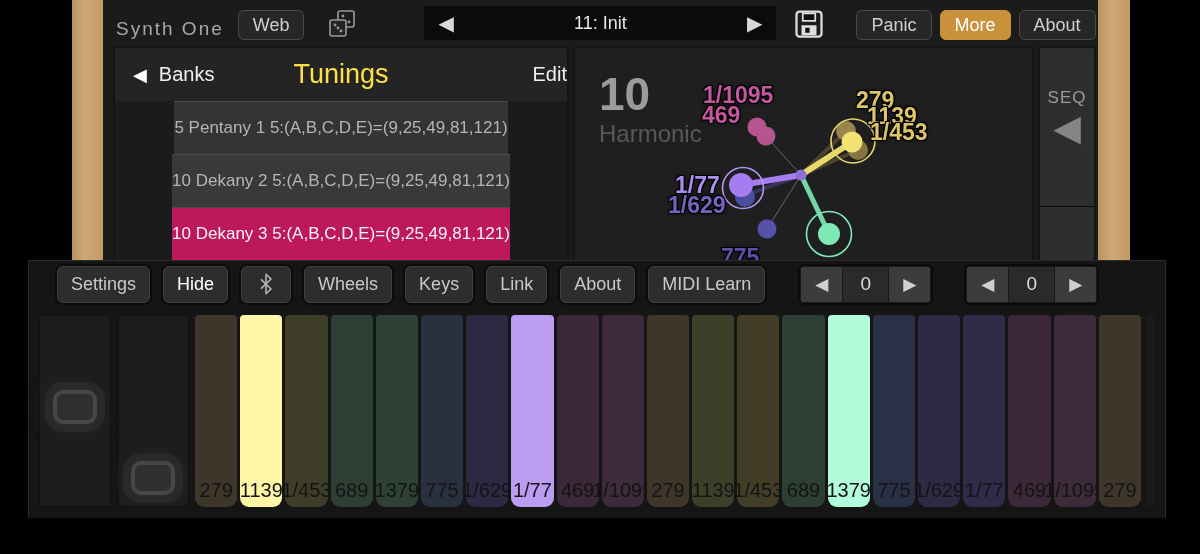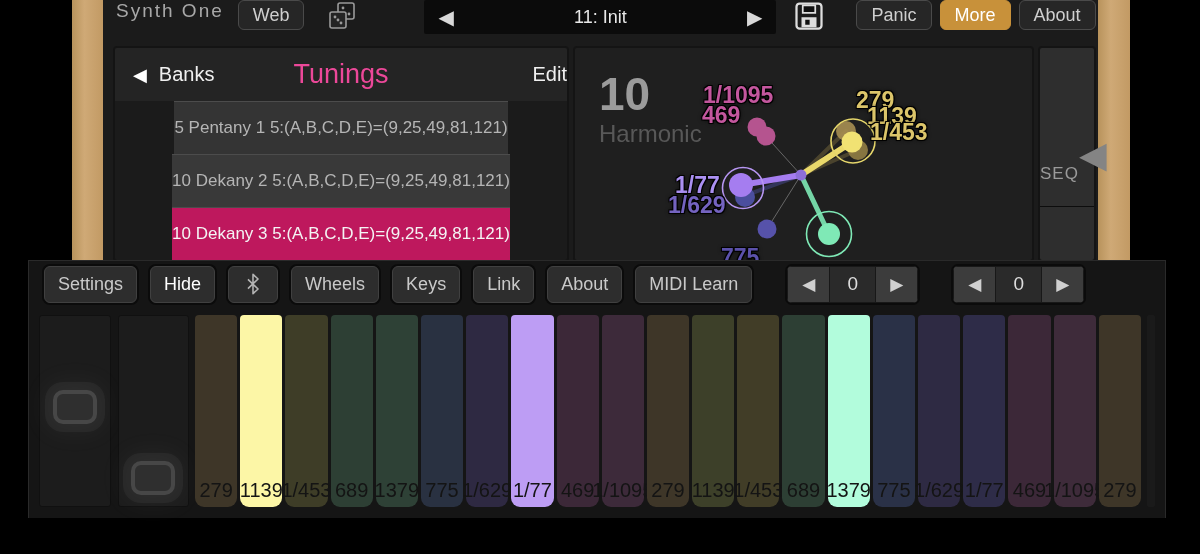--- a/index.html
+++ b/index.html
@@ -8,67 +8,67 @@
 
   
   .wood{position:absolute;top:0;height:260px;background:linear-gradient(90deg,#b8935c,#cfa976 40%,#c29a64);}
   .wood-left{left:72px;width:31px;}
   .wood-right{left:1098px;width:32px;}
 
   
   .synth-body{position:absolute;left:103px;top:0;width:995px;height:260px;background:#1b1b1b;}
 
   
-  .top-bar{position:relative;height:40px;display:flex;align-items:flex-start;padding-left:13px;}
+  .top-bar{position:relative;height:40px;display:flex;align-items:flex-end;padding-left:13px;}
   .app-title{color:#a8a8a8;font-size:19px;letter-spacing:2px;}
   .btn{height:30px;display:flex;align-items:center;justify-content:center;padding:0 14px;
        background:#262626;border:1.5px solid #4a4a4a;border-radius:6px;color:#cfcfcf;font-size:18px;}
   .web-btn{margin-left:14px;}
   .dice{margin-left:20px;width:38px;height:32px;display:flex;align-items:center;justify-content:center;}
   .preset-nav{margin-left:62px;width:352px;height:34px;background:#0b0b0b;display:flex;align-items:center;border-radius:2px;padding:0 14px;}
   .nav-arrow{color:#d8d8d8;font-size:20px;line-height:1;cursor:default;}
   .preset-name{flex:1;text-align:center;color:#e8e8e8;font-size:18px;}
   .save-btn{margin-left:16px;width:34px;height:32px;display:flex;align-items:center;justify-content:center;}
   .panic-btn{margin-left:30px;}
   .more-btn{margin-left:8px;background:#c8913a;border-color:#c8913a;color:#fff;}
   .about-btn{margin-left:8px;}
 
   
   .mid{position:relative;height:220px;}
   .tunings{position:absolute;left:12px;top:8px;width:452px;height:212px;display:flex;flex-direction:column;
            box-shadow:0 0 0 2px #141414;border-radius:2px;overflow:hidden;}
   .t-header{position:relative;height:53px;background:#242424;display:flex;align-items:center;flex:none;}
   .t-back{display:flex;align-items:center;gap:12px;padding-left:18px;color:#f0f0f0;font-size:20px;}
   .t-back .tri{font-size:18px;color:#fff;}
-  .t-title{position:absolute;left:0;right:0;text-align:center;color:#ec4899;font-size:27px;pointer-events:none;}
+  .t-title{position:absolute;left:0;right:0;text-align:center;color:#fde047;font-size:27px;pointer-events:none;}
   .t-edit{margin-left:auto;color:#f0f0f0;font-size:20px;}
   .t-list{flex:1;display:flex;flex-direction:column;align-items:center;}
   .tuning-row{flex:1;display:flex;align-items:center;justify-content:center;font-size:17px;color:#b5b5b5;
               background:#343434;border-top:1px solid #4c4c4c;}
   .tuning-row:nth-child(2){background:#393939;}
   .tuning-row.selected{background:#be185d;color:#f4f4f4;}
 
   .viz{position:absolute;left:472px;top:8px;width:457px;height:212px;background:#1f1f1f;
        box-shadow:0 0 0 2px #141414;border-radius:2px;overflow:hidden;}
   .viz-count{position:absolute;left:24px;top:23px;font-size:46px;font-weight:600;color:#9b9b9b;line-height:1;}
   .viz-sub{position:absolute;left:24px;top:72px;font-size:24px;color:#585858;}
   .viz svg{position:absolute;left:0;top:0;}
   .viz-label{position:absolute;font-weight:bold;white-space:nowrap;line-height:1;
              text-shadow:1px 1px 0 #000,-1px -1px 0 #000,1px -1px 0 #000,-1px 1px 0 #000,0 0 4px #000;}
 
   .seq-strip{position:absolute;left:937px;top:8px;width:54px;height:212px;background:#2e2e2e;
-             box-shadow:0 0 0 2px #141414;border-radius:2px;display:flex;align-items:center;}
+             box-shadow:0 0 0 2px #141414;border-radius:2px;display:flex;flex-direction:column;align-items:center;}
   .seq-label{margin-top:40px;color:#9a9a9a;font-size:17px;letter-spacing:1px;}
   .seq-arrow{margin-top:2px;color:#848484;font-size:36px;line-height:1;}
   .seq-divider{position:absolute;top:158px;left:0;width:100%;height:1px;background:#0d0d0d;}
 
   
   .bottom-panel{position:absolute;left:28px;top:260px;width:1138px;height:258px;background:#151515;
                 border:1px solid #2a2a2a;border-bottom:none;}
-  .toolbar{height:46px;display:flex;align-items:center;padding-left:15px;gap:13px;}
+  .toolbar{height:46px;display:flex;align-items:center;padding-left:28px;gap:13px;}
   .tb-btn{height:37px;display:flex;align-items:center;justify-content:center;padding:0 13px;
           background:#2d2d2d;border:1px solid #404040;border-radius:6px;box-shadow:0 0 0 2px #0b0b0b;
           color:#c9c9c9;font-size:18px;}
   .tb-btn.active{color:#fff;}
   .tb-btn.icon-btn{width:50px;padding:0;}
   .stepper{margin-left:22px;height:37px;display:flex;border-radius:5px;overflow:hidden;box-shadow:0 0 0 2px #0b0b0b;}
   .st-arrow{width:43px;display:flex;align-items:center;justify-content:center;background:#3c3c3c;color:#d0d0d0;font-size:17px;border:1px solid #181818;}
   .st-val{width:45px;display:flex;align-items:center;justify-content:center;background:#2a2a2a;color:#ddd;font-size:19px;border-top:1px solid #181818;border-bottom:1px solid #181818;}
 
   .keyboard{display:flex;height:206px;padding:8px 10px 6px 10px;gap:6px;}

